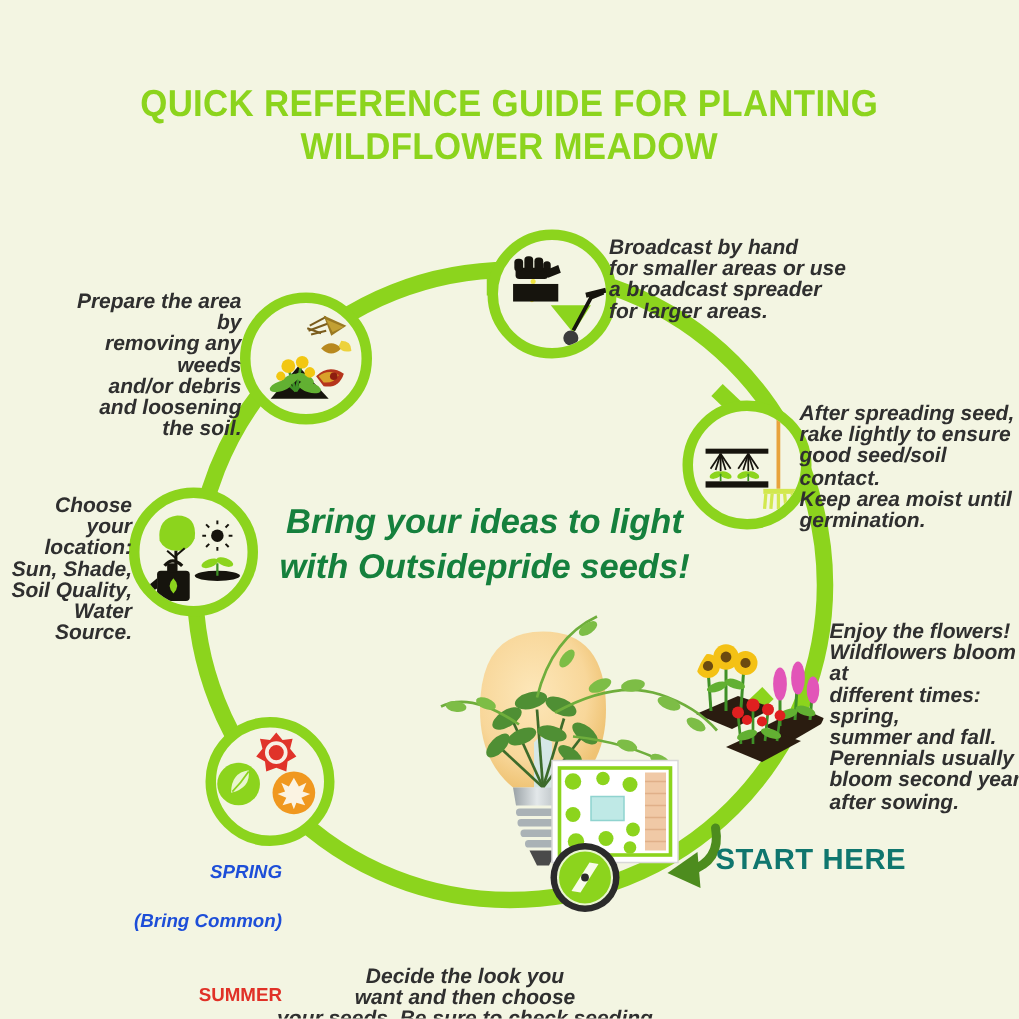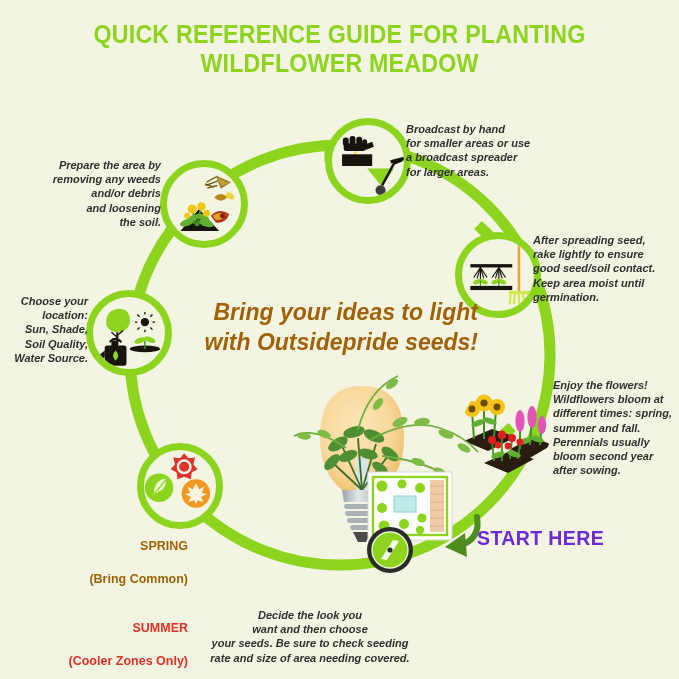--- a/index.html
+++ b/index.html
@@ -3,21 +3,21 @@
 <meta charset="utf-8">
 <title>Quick Reference Guide For Planting Wildflower Meadow</title>
 <style>
   html,body{margin:0;padding:0;}
   body{
     width:679px;height:679px;overflow:hidden;
     background:#f3f5e2;
     font-family:"Liberation Sans","DejaVu Sans",sans-serif;
     position:relative;
   }
-  .stage{position:absolute;inset:0;}
+  .stage{position:absolute;inset:0;margin-top:35px;}
 
   
   .title{
     position:absolute;left:0;top:20px;width:679px;
     text-align:center;
     color:#8cd41d;
     font-weight:bold;
     font-size:25px;
     line-height:29px;
     letter-spacing:.2px;
@@ -39,53 +39,53 @@
     overflow:hidden;
   }
   .node svg{display:block;width:100%;height:100%;}
 
   
   .callout{
     position:absolute;
     font-style:italic;
     font-weight:bold;
     color:#2f2f2f;
-    font-size:11px;
+    font-size:14px;
     line-height:14.2px;
     white-space:pre-line;
   }
   .ca-right{text-align:left;}
   .ca-left{text-align:right;}
   .ca-center{text-align:center;}
 
   
   .tagline{
     position:absolute;left:168px;top:297px;width:310px;
-    text-align:right;
+    text-align:center;
     font-style:italic;font-weight:bold;
-    color:#a16207;font-size:23px;line-height:30px;
+    color:#15803d;font-size:23px;line-height:30px;
     white-space:pre-line;
   }
 
   
   .seasons{
     position:absolute;left:20px;top:505px;width:168px;
     text-align:right;
     font-size:12.5px;line-height:16.4px;font-weight:bold;
     white-space:pre-line;
   }
   .seasons div{white-space:pre-line;}
-  .s-spring{color:#a16207;}
+  .s-spring{color:#1d4ed8;font-style:italic;}
   .s-summer{color:#e03127;text-align:center;}
 
   
   .start-here{
     position:absolute;left:477px;top:527px;
     font-weight:bold;font-size:19.5px;letter-spacing:.4px;
-    color:#6d28d9;
+    color:#0f766e;
     font-family:"Liberation Sans","DejaVu Sans",sans-serif;
   }
   .arrow{position:absolute;left:437px;top:513px;width:48px;height:54px;}
   .arrow svg{display:block;}
 
   
   .bulb{position:absolute;left:250px;top:360px;width:230px;height:238px;}
   .bulb svg{display:block;}
 </style>
 </head>

